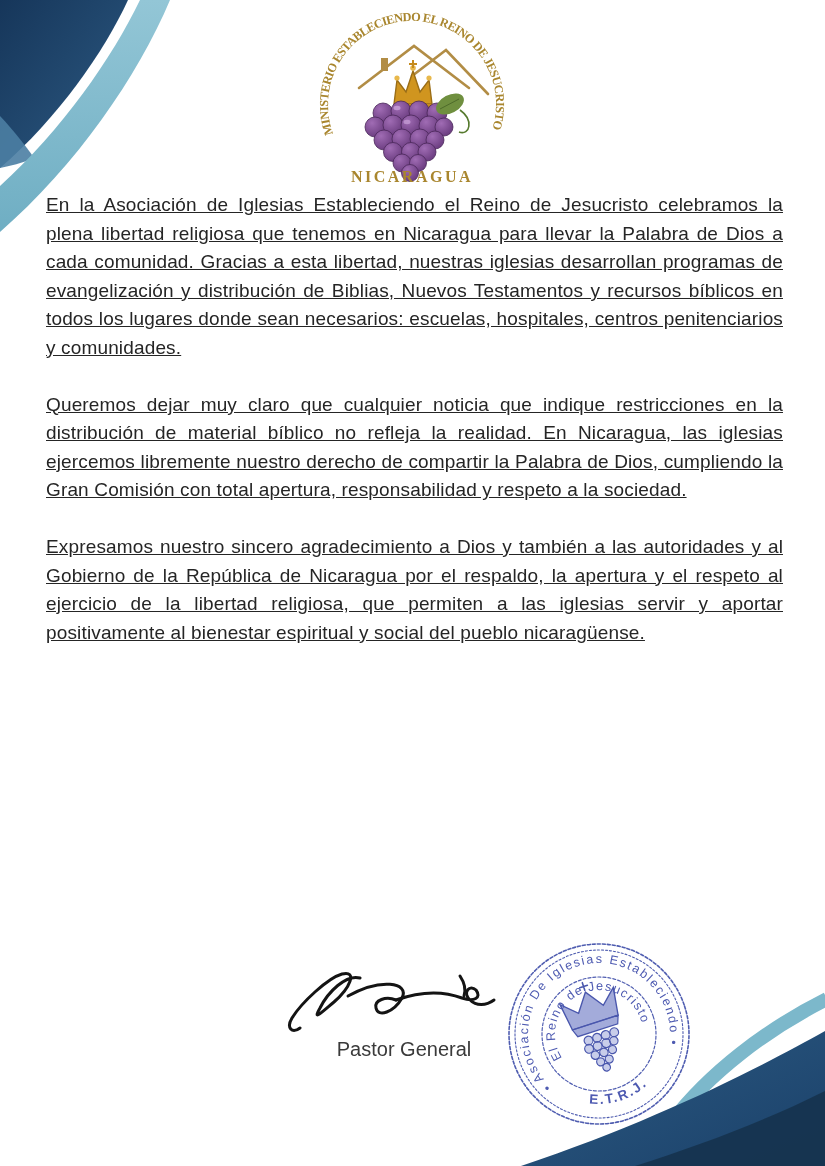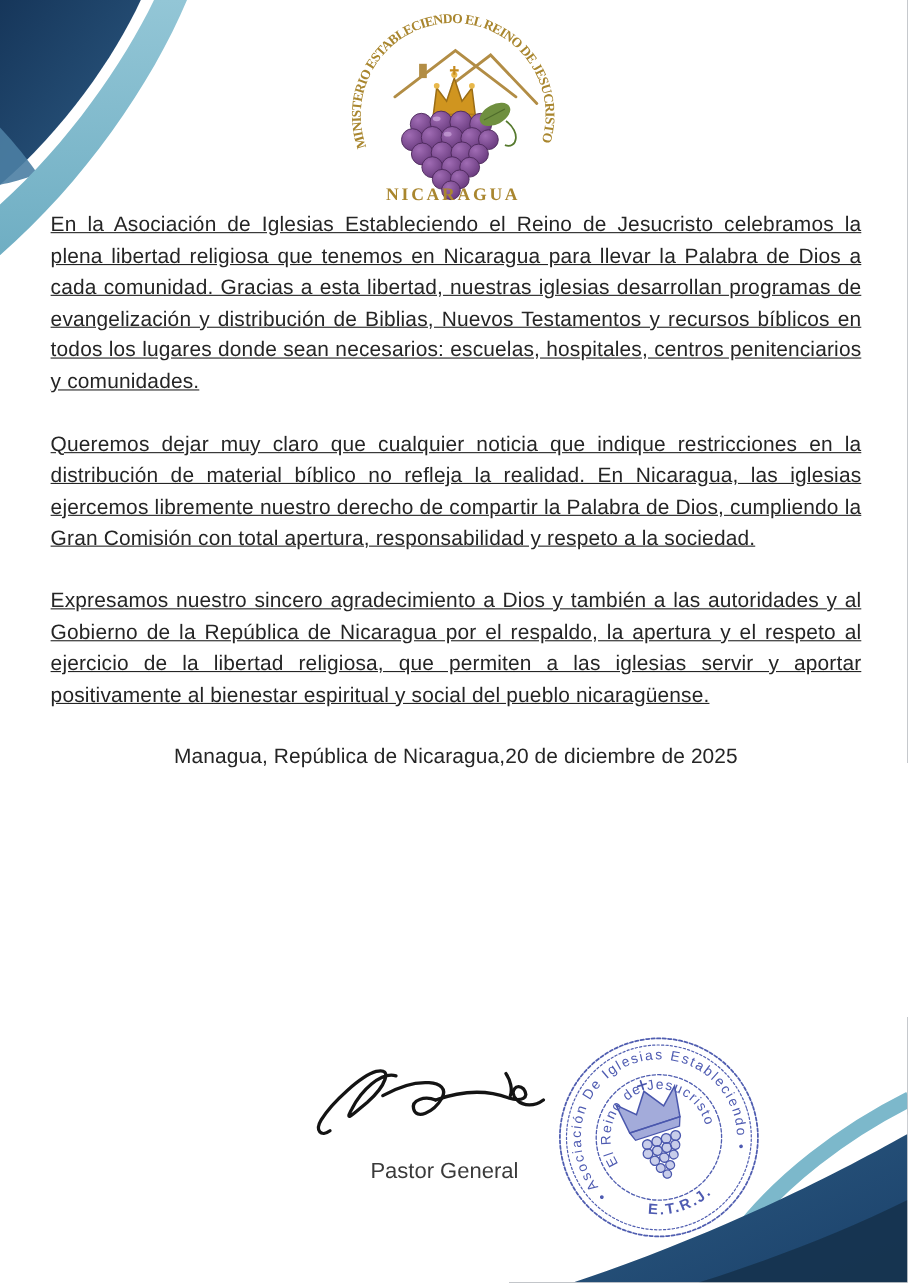--- a/index.html
+++ b/index.html
@@ -18,21 +18,21 @@
   }
   .letter-body p{margin:0 0 28px 0;text-align:justify;text-decoration:underline;}
   .dateline{
     margin-top:1px;text-align:center;color:#252525;font-size:19px;letter-spacing:.1px;
   }
   .sig-block{
     position:absolute;top:962px;left:278px;width:252px;text-align:center;color:#333;
   }
   .sig-block .sig-svg{display:block;margin:0 auto -10px auto;}
   .sig-name{font-size:21px;letter-spacing:.2px;color:#3a3a3a;}
-  .sig-title{font-size:20px;margin-top:22px;color:#3a3a3a;}
+  .sig-title{font-size:20px;margin-top:6px;color:#3a3a3a;}
   .stamp-wrap{position:absolute;top:938px;left:503px;width:192px;height:192px;opacity:.92;}
 </style>
 </head>
 <body>
 
 <div class="page">
 
   <svg class="decor tl" width="235" height="260" viewBox="0 0 235 260">
     <defs>
       <linearGradient id="navyTL" x1="0" y1="0" x2="1" y2="1">
@@ -109,21 +109,20 @@
         <path d="M198,102 C212,112 208,128 197,124" stroke="#567a2e" stroke-width="1.6" fill="none"></path>
       </g>
       <text x="150" y="174" text-anchor="middle" font-family="Liberation Serif, serif" font-size="16" font-weight="bold" letter-spacing="2.5" fill="#a9862e">NICARAGUA</text>
     </svg>
   </div>
 
   <div class="letter-body">
     <p>En la Asociación de Iglesias Estableciendo el Reino de Jesucristo celebramos la plena libertad religiosa que tenemos en Nicaragua para llevar la Palabra de Dios a cada comunidad. Gracias a esta libertad, nuestras iglesias desarrollan programas de evangelización y distribución de Biblias, Nuevos Testamentos y recursos bíblicos en todos los lugares donde sean necesarios: escuelas, hospitales, centros penitenciarios y comunidades.</p>
     <p>Queremos dejar muy claro que cualquier noticia que indique restricciones en la distribución de material bíblico no refleja la realidad. En Nicaragua, las iglesias ejercemos libremente nuestro derecho de compartir la Palabra de Dios, cumpliendo la Gran Comisión con total apertura, responsabilidad y respeto a la sociedad.</p>
     <p>Expresamos nuestro sincero agradecimiento a Dios y también a las autoridades y al Gobierno de la República de Nicaragua por el respaldo, la apertura y el respeto al ejercicio de la libertad religiosa, que permiten a las iglesias servir y aportar positivamente al bienestar espiritual y social del pueblo nicaragüense.</p>
-    <div class="dateline">Managua, República de Nicaragua,20 de diciembre de 2025</div>
   </div>
 
   <div class="stamp-wrap">
     <svg width="192" height="192" viewBox="-96 -96 192 192">
       <g transform="rotate(-18)" stroke-linecap="round">
         <circle r="90" fill="none" stroke="#4150aa" stroke-width="1.6" stroke-dasharray="3 2"></circle>
         <circle r="84" fill="none" stroke="#4150aa" stroke-width="1.1" stroke-dasharray="2 2"></circle>
         <circle r="57" fill="none" stroke="#4150aa" stroke-width="1.2" stroke-dasharray="3 2"></circle>
         <defs>
           <path id="stampOuter" d="M-61.5,35.5 A71,71 0 1 1 61.5,35.5" fill="none"></path>

